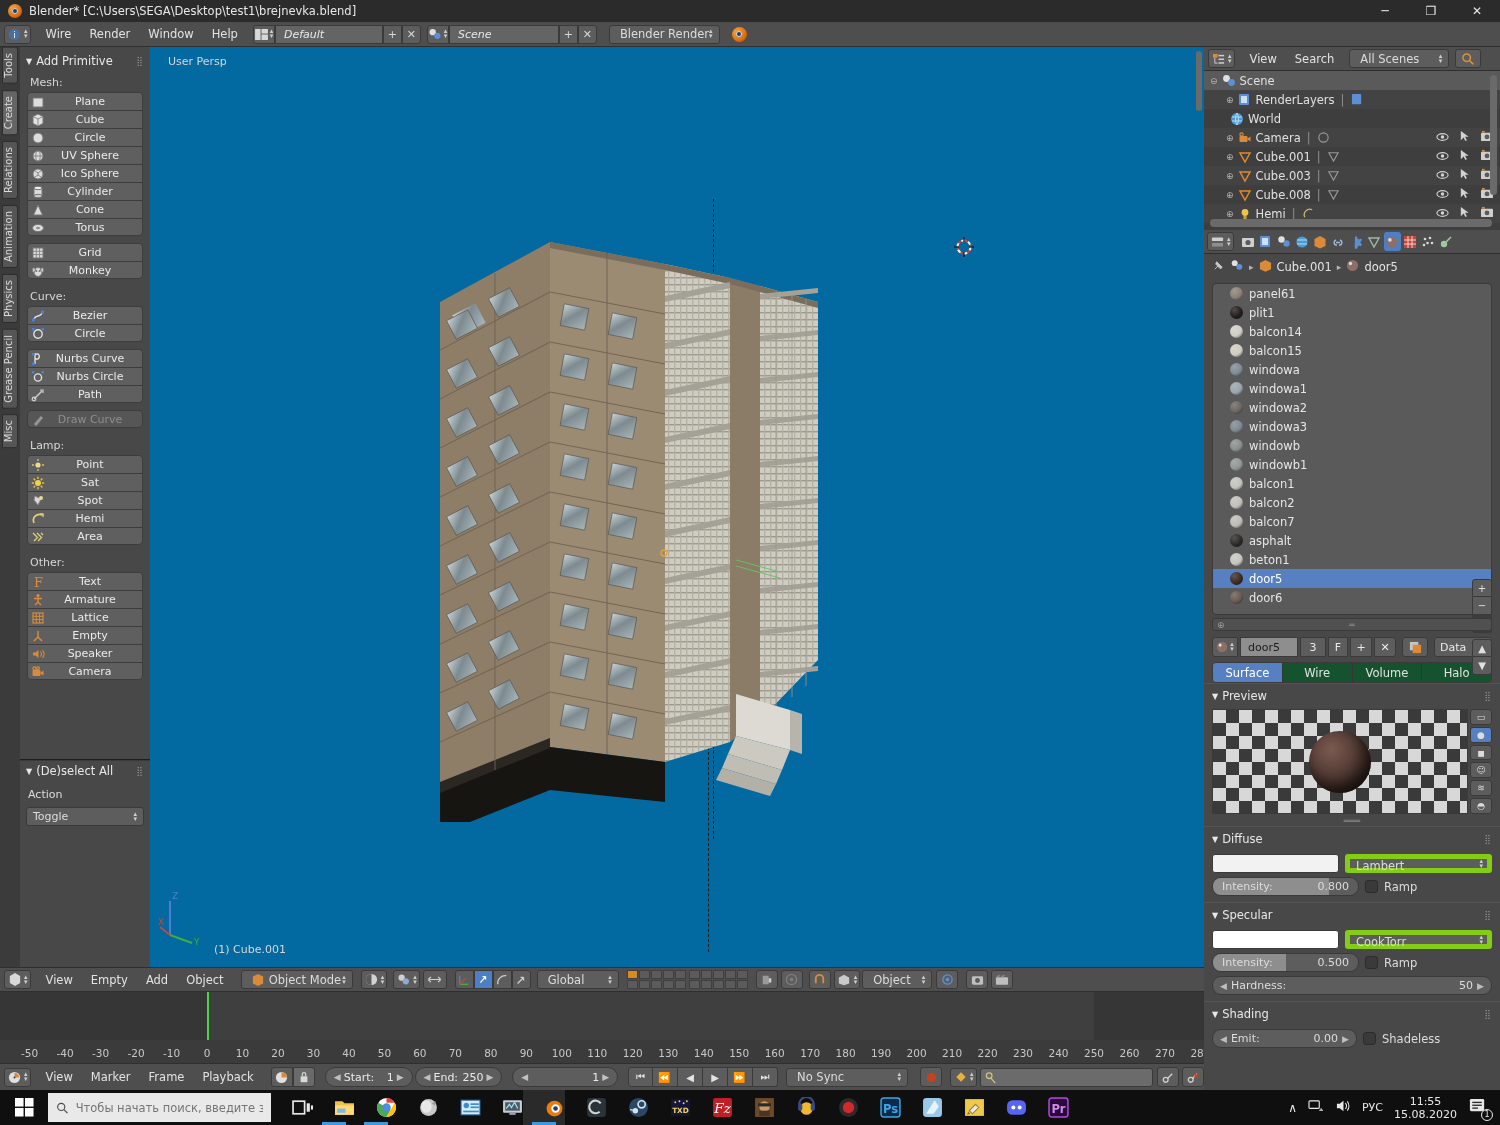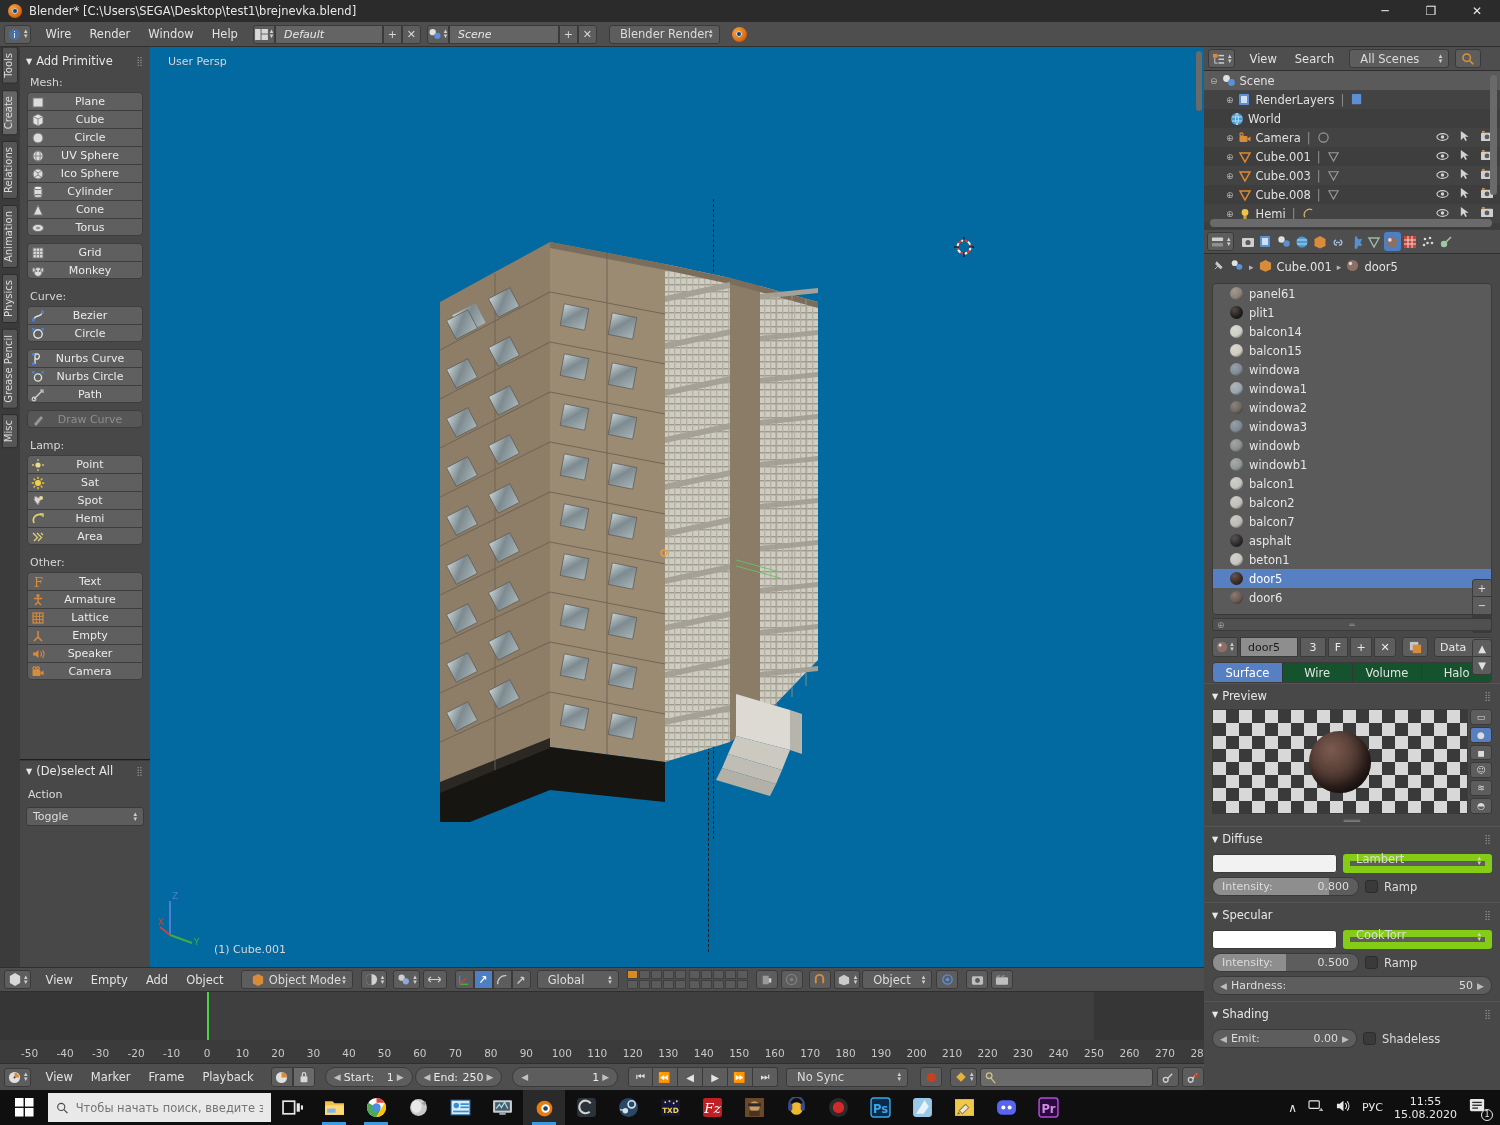--- a/index.html
+++ b/index.html
@@ -134,22 +134,22 @@
     border:1px solid #3a3a3a;position:relative;}
   .prev-sphere{position:absolute;left:50%;top:50%;transform:translate(-50%,-50%);width:62px;height:62px;
     border-radius:50%;background:radial-gradient(circle at 36% 30%,#7b5a50,#4a342e 55%,#241a16 100%);
     box-shadow:inset -6px -8px 14px rgba(0,0,0,.6);}
   .prev-side{width:22px;display:flex;flex-direction:column;gap:2px;margin-left:2px;}
   .psb{height:16px;background:#5d5d5d;border:1px solid #3a3a3a;border-radius:3px;display:flex;
     align-items:center;justify-content:center;font-size:9px;}
   .psb.on{background:#5680c2;}
   .row2{display:flex;gap:6px;margin:4px 8px 0 8px;}
   .colswatch{flex:1;height:19px;border:1px solid #3a3a3a;border-radius:3px;}
-  .dd{flex:1;height:19px;background:#5d5d5d;border:7px solid #84cc16;border-radius:3px;
-    display:flex;align-items:flex-end;padding:0 6px;font-size:11.5px;position:relative;}
+  .dd{flex:1;height:19px;background:#5d5d5d;border:5px solid #84cc16;border-radius:3px;
+    display:flex;align-items:flex-start;padding:0 6px;font-size:11.5px;position:relative;}
   .dd .spin{position:absolute;right:4px;}
   .slider{flex:1;height:19px;background:#5d5d5d;border:1px solid #3a3a3a;border-radius:9px;
     display:flex;align-items:center;justify-content:space-between;padding:0 9px;font-size:11px;
     position:relative;overflow:hidden;}
   .slider .fill{position:absolute;left:0;top:0;bottom:0;background:#8e8e8e;}
   .slider span{position:relative;z-index:2;}
   .chkrow{flex:1;display:flex;align-items:center;gap:6px;font-size:11.5px;}
   .chk{width:13px;height:13px;background:#3a3a3a;border:1px solid #2c2c2c;border-radius:3px;}
   .numfield{flex:1;height:19px;background:#5d5d5d;border:1px solid #3a3a3a;border-radius:9px;
     display:flex;align-items:center;justify-content:space-between;padding:0 7px;font-size:11px;}
@@ -168,21 +168,21 @@
     align-items:center;justify-content:center;font-size:10px;color:#e4e4e4;}
   .pill{height:20px;background:#5d5d5d;border:1px solid #3a3a3a;border-radius:10px;display:flex;
     align-items:center;justify-content:space-between;padding:0 8px;font-size:11px;color:#eaeaea;}
 
   
   .taskbar{position:absolute;left:0;top:1090px;width:1500px;height:35px;background:#0f0f0f;display:flex;align-items:center;}
   .start{width:48px;height:35px;display:flex;align-items:center;justify-content:center;}
   .search{width:223px;height:29px;background:#e9e9e9;display:flex;align-items:center;padding:0 8px;gap:7px;}
   .search input{border:0;background:transparent;outline:none;font-size:11.5px;color:#2b2b2b;width:100%;
     font-family:"DejaVu Sans",sans-serif;}
-  .tskico{width:42px;height:35px;display:flex;align-items:center;justify-content:center;position:relative;}
+  .tskico{width:42px;height:35px;display:flex;align-items:center;justify-content:flex-end;position:relative;}
   .tskico.run:after{content:"";position:absolute;bottom:0;left:9px;width:24px;height:3px;background:#3c9ae0;}
   .tskico.active{background:#2a2a2a;}
   .tray{margin-left:auto;display:flex;align-items:center;gap:11px;padding-right:8px;color:#e8e8e8;font-size:11px;}
   .clock{text-align:center;line-height:13px;font-size:11px;}
 </style>
 </head>
 <body>
 
 <div class="app">
 

